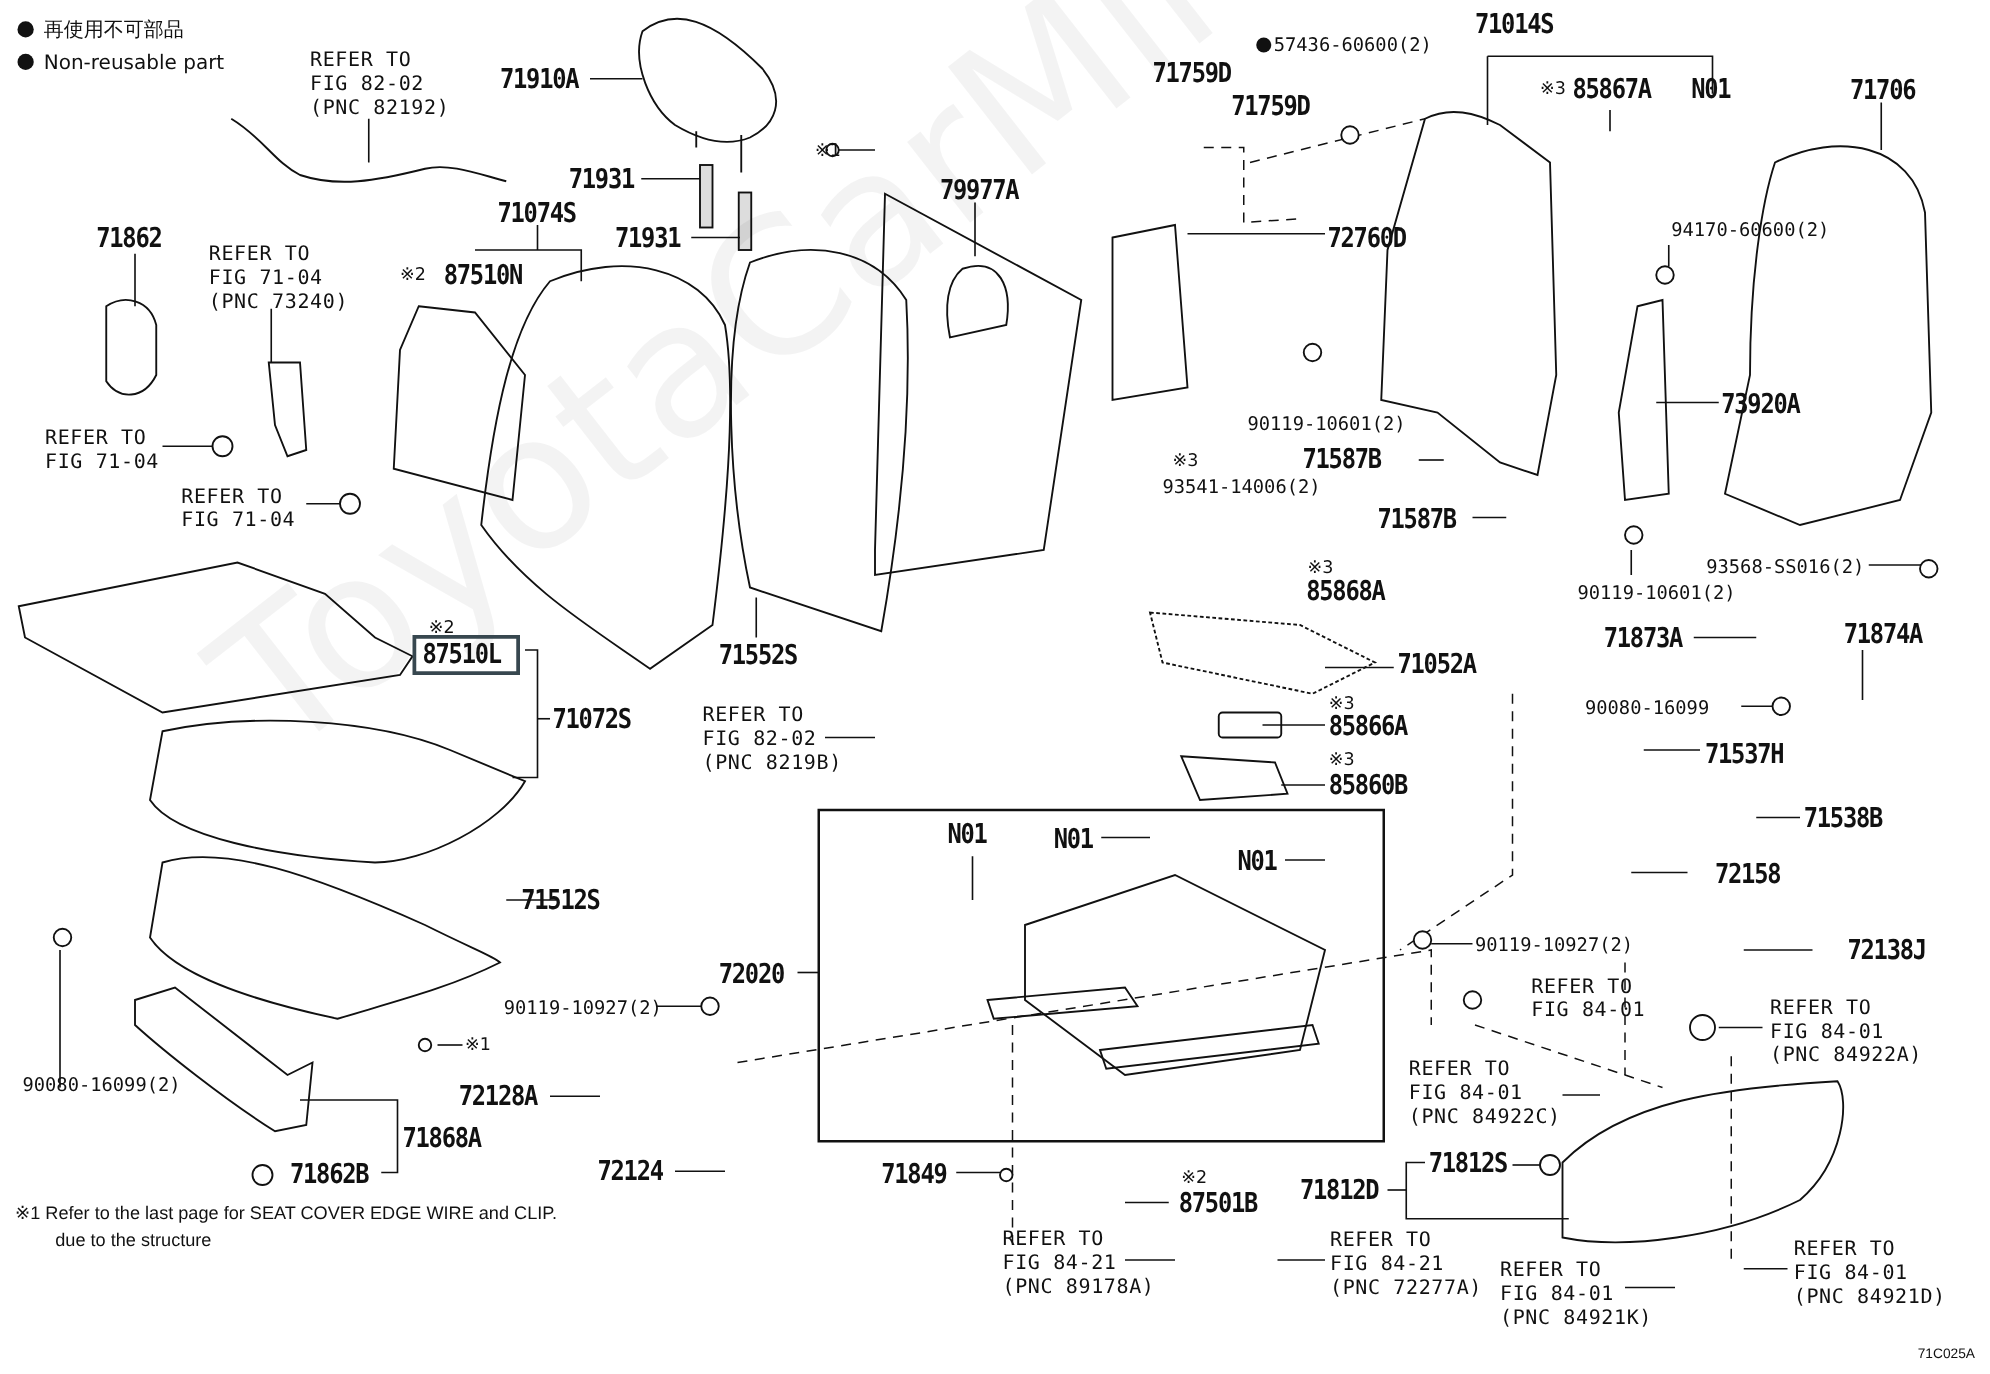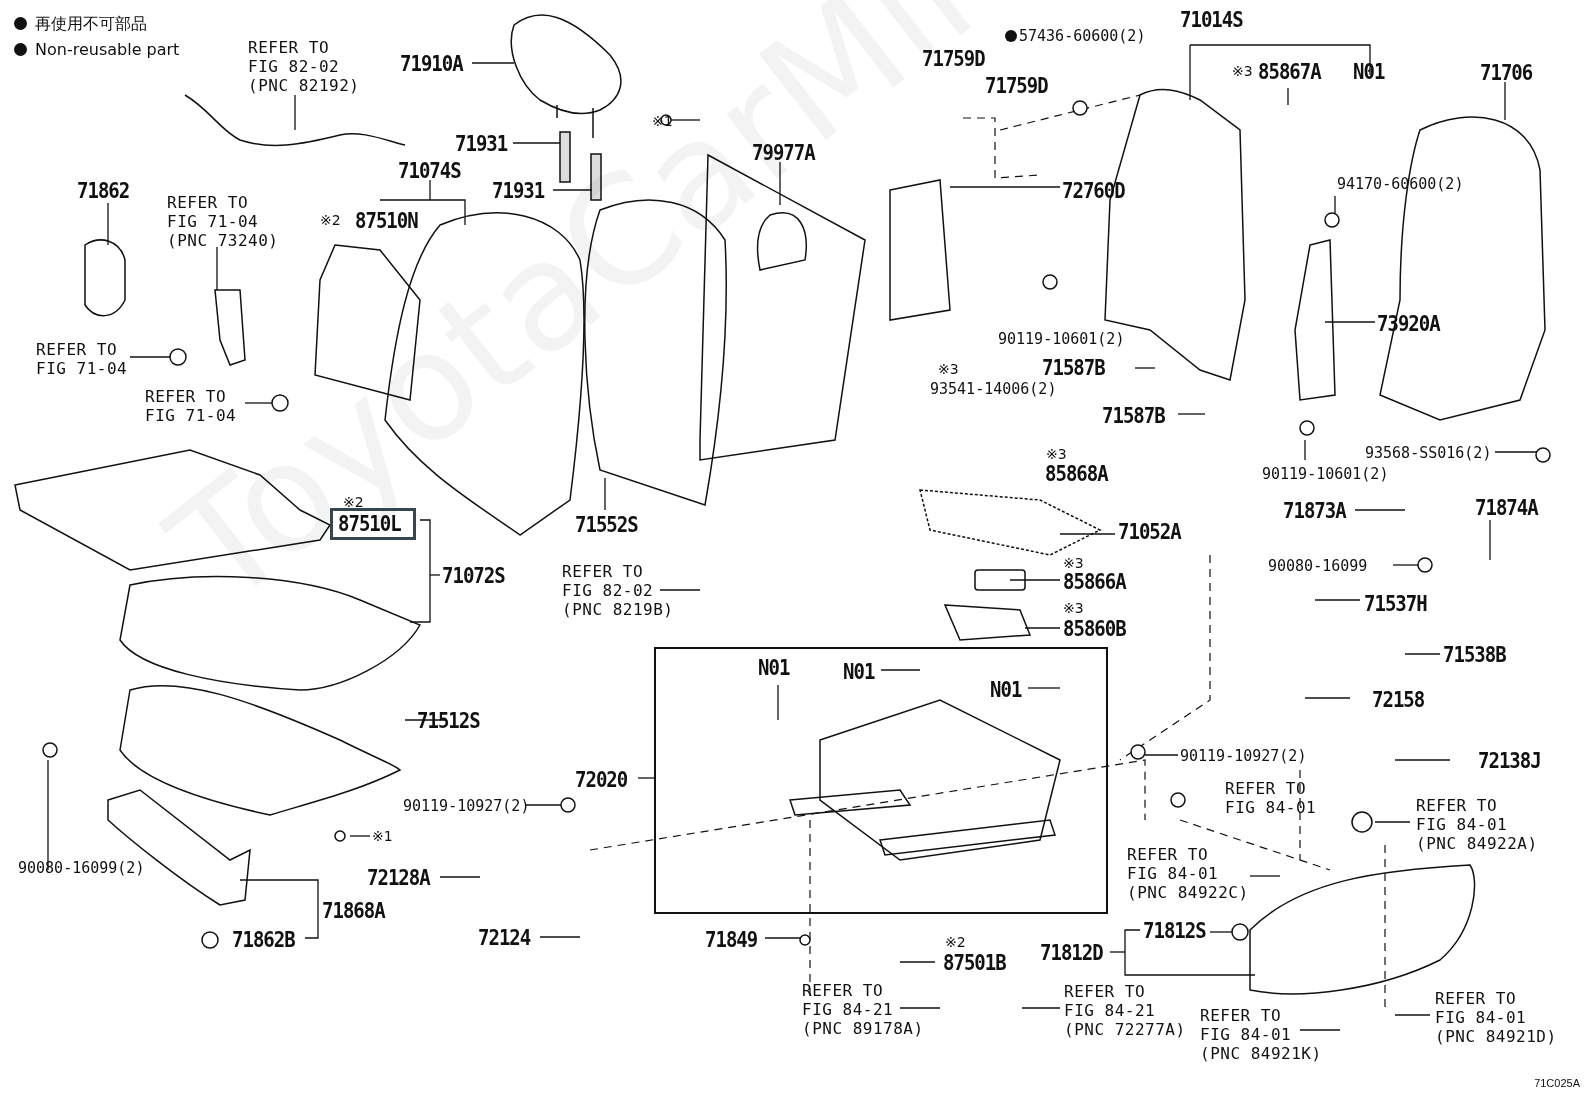--- a/index.html
+++ b/index.html
@@ -267,15 +267,17 @@
 FIG 84-21
 (PNC 72277A)</div>
 <div class="ref" style="left:1200px;top:1006px">REFER TO
 FIG 84-01
 (PNC 84921K)</div>
 <div class="ref" style="left:1435px;top:989px">REFER TO
 FIG 84-01
 (PNC 84921D)</div>
 
 <div class="notes">
+  <div>※1  Refer to the last page for SEAT COVER EDGE WIRE and CLIP.</div>
+  <div style="white-space:pre">        due to the structure</div>
 </div>
 
 <div class="code">71C025A</div>
 
 </body></html>

